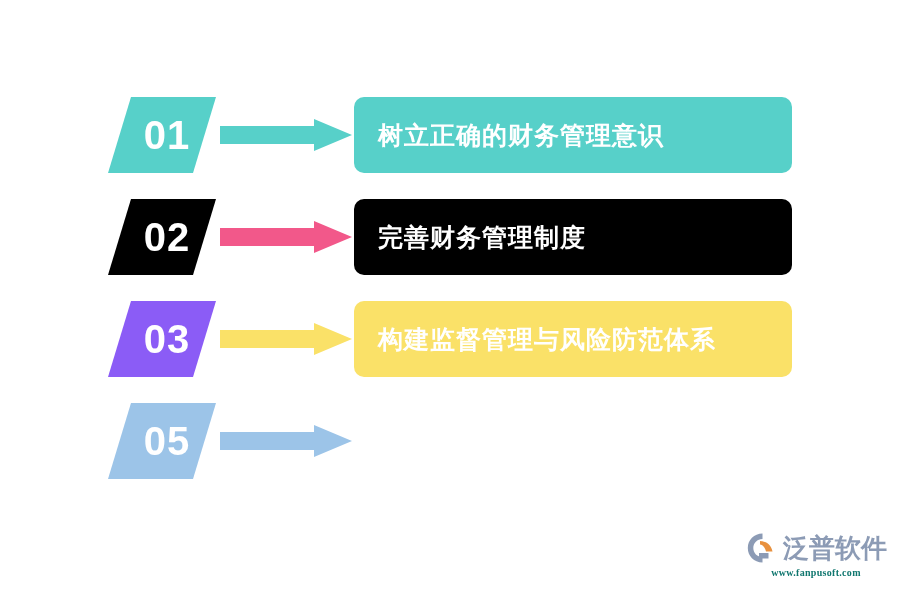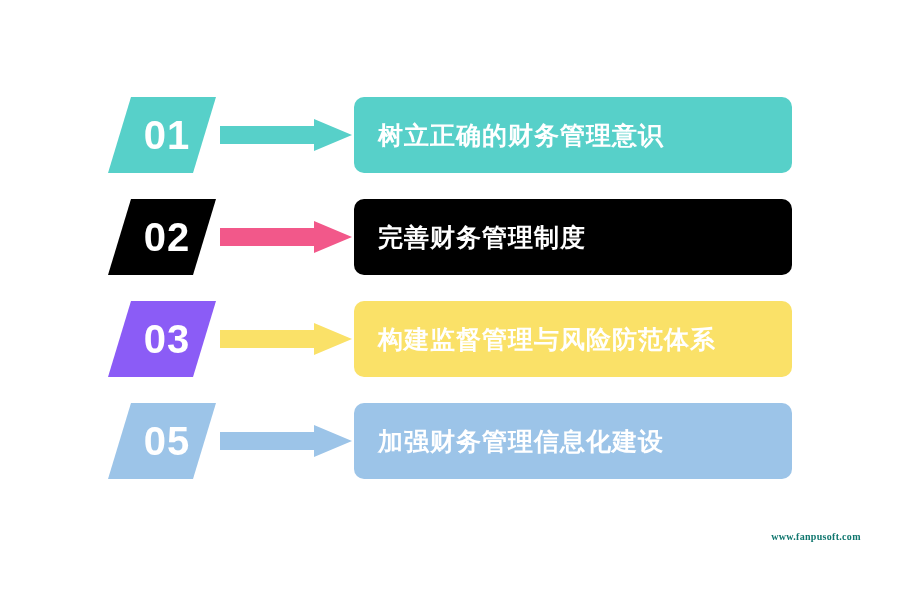--- a/index.html
+++ b/index.html
@@ -185,23 +185,30 @@
         </div>
       </div>
       <div class="step-row" style="top: 403px;">
         <div class="num-badge" style="background: rgb(156, 196, 232);">
           <div class="num-text">05</div>
         </div>
         <div class="arrow">
           <div class="arrow-shaft" style="background: rgb(156, 196, 232);"></div>
           <div class="arrow-head" style="border-left-color: rgb(156, 196, 232);"></div>
         </div>
-        <div class="label-bar" style="background: rgb(156, 196, 232);">
-          <div class="label-text">加强财务管理信息化建设</div>
-        </div>
       </div>
     </div>
 
   <div id="watermark">
+    <div class="wm-top">
+      <svg class="wm-mark" viewBox="0 0 34 32">
+        <path d="M16.5 1.5 C8.0 1.5 1.8 8.0 1.8 16.0 C1.8 24.0 8.0 30.5 16.5 30.5
+                 L16.5 25.0 C11.2 25.0 7.3 21.0 7.3 16.0 C7.3 11.0 11.2 7.0 16.5 7.0 Z" fill="#8C9BB5"></path>
+        <path d="M14.0 9.0 C20.5 9.0 25.5 13.0 26.5 19.5 L20.0 19.5
+                 C19.2 15.5 17.0 13.0 14.0 12.6 Z" fill="#E8913F"></path>
+        <path d="M13.0 21.0 L22.5 21.0 L22.5 26.5 L13.0 26.5 Z" fill="#8C9BB5"></path>
+      </svg>
+      <div class="wm-cn">泛普软件</div>
+    </div>
     <div class="wm-url">www.fanpusoft.com</div>
   </div>
 
 </div>
 
 </body></html>

